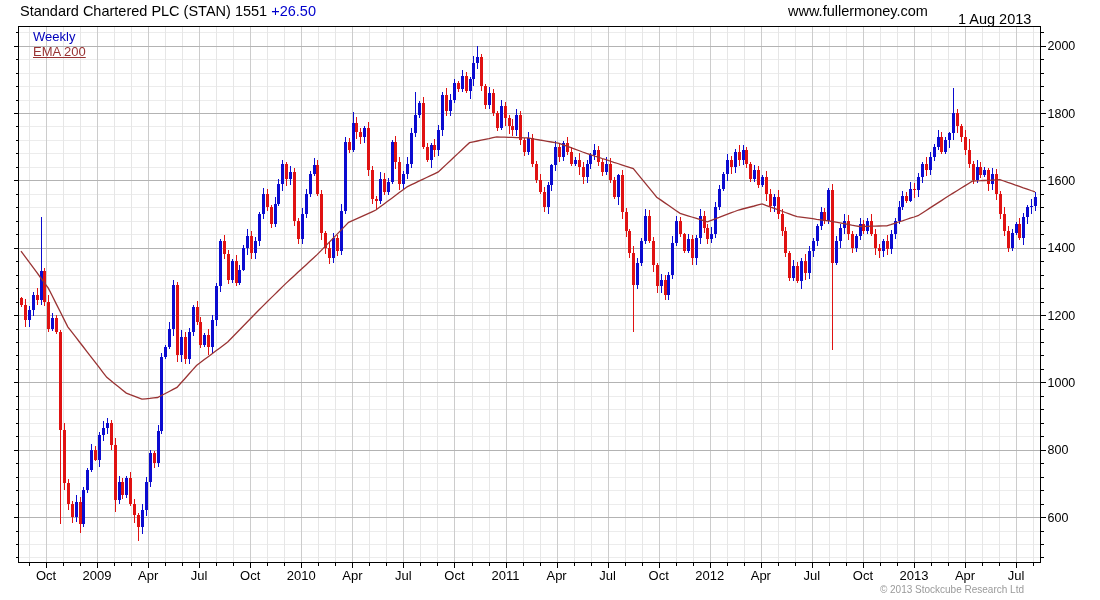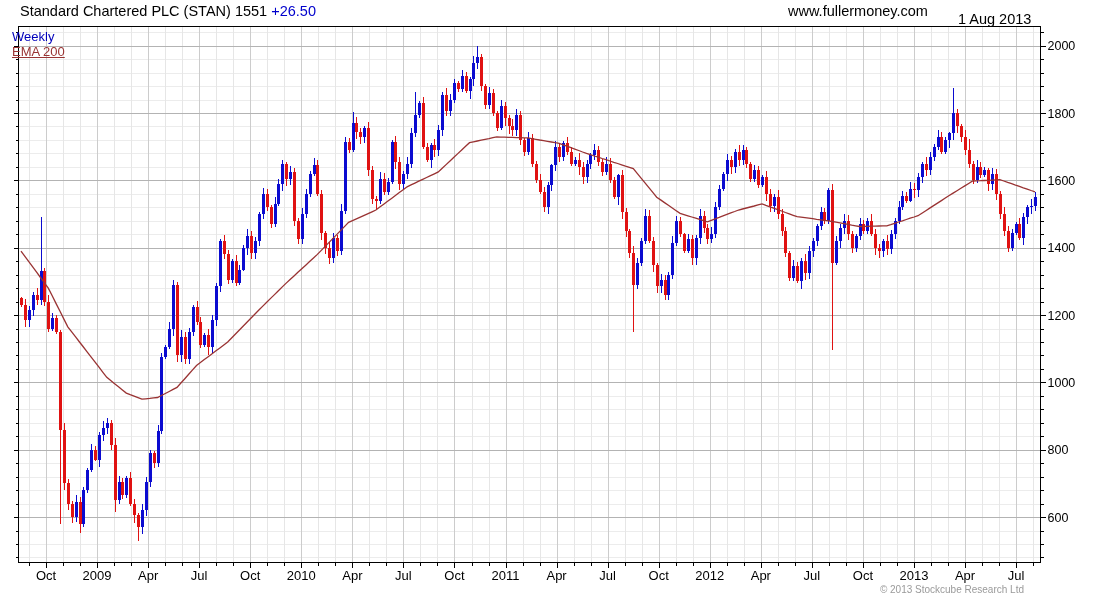--- a/index.html
+++ b/index.html
@@ -3,21 +3,21 @@
 <meta charset="utf-8">
 <style>
   html,body{margin:0;padding:0;background:#ffffff;}
   .page{position:relative;width:1100px;height:600px;background:#ffffff;overflow:hidden;
         font-family:"Liberation Sans","DejaVu Sans",sans-serif;}
   .titlebar{position:absolute;left:0;top:0;width:1100px;height:24px;}
   .title-left{position:absolute;left:20px;top:3px;font-size:14.5px;color:#000;white-space:nowrap;}
   .title-change{color:#0000cc;}
   .title-site{position:absolute;left:775px;top:3px;font-size:14.5px;color:#000;margin-left:13px;}
   .title-date{position:absolute;left:958px;top:3px;font-size:14.5px;color:#000;margin-top:8px;}
-  .legend{position:absolute;left:12px;top:29px;line-height:15px;}
+  .legend{position:absolute;left:33px;top:29px;line-height:15px;}
   .legend .series{font-size:13px;color:#0000bb;display:block;}
   .legend .overlay{font-size:13px;color:#993333;display:block;text-decoration:underline;}
   .copyright{position:absolute;right:76px;top:584px;font-size:10px;color:#9a9a9a;}
   svg{position:absolute;left:0;top:0;}
   text{font-family:"Liberation Sans","DejaVu Sans",sans-serif;}
 </style>
 </head>
 <body>
 
 <div class="page">

